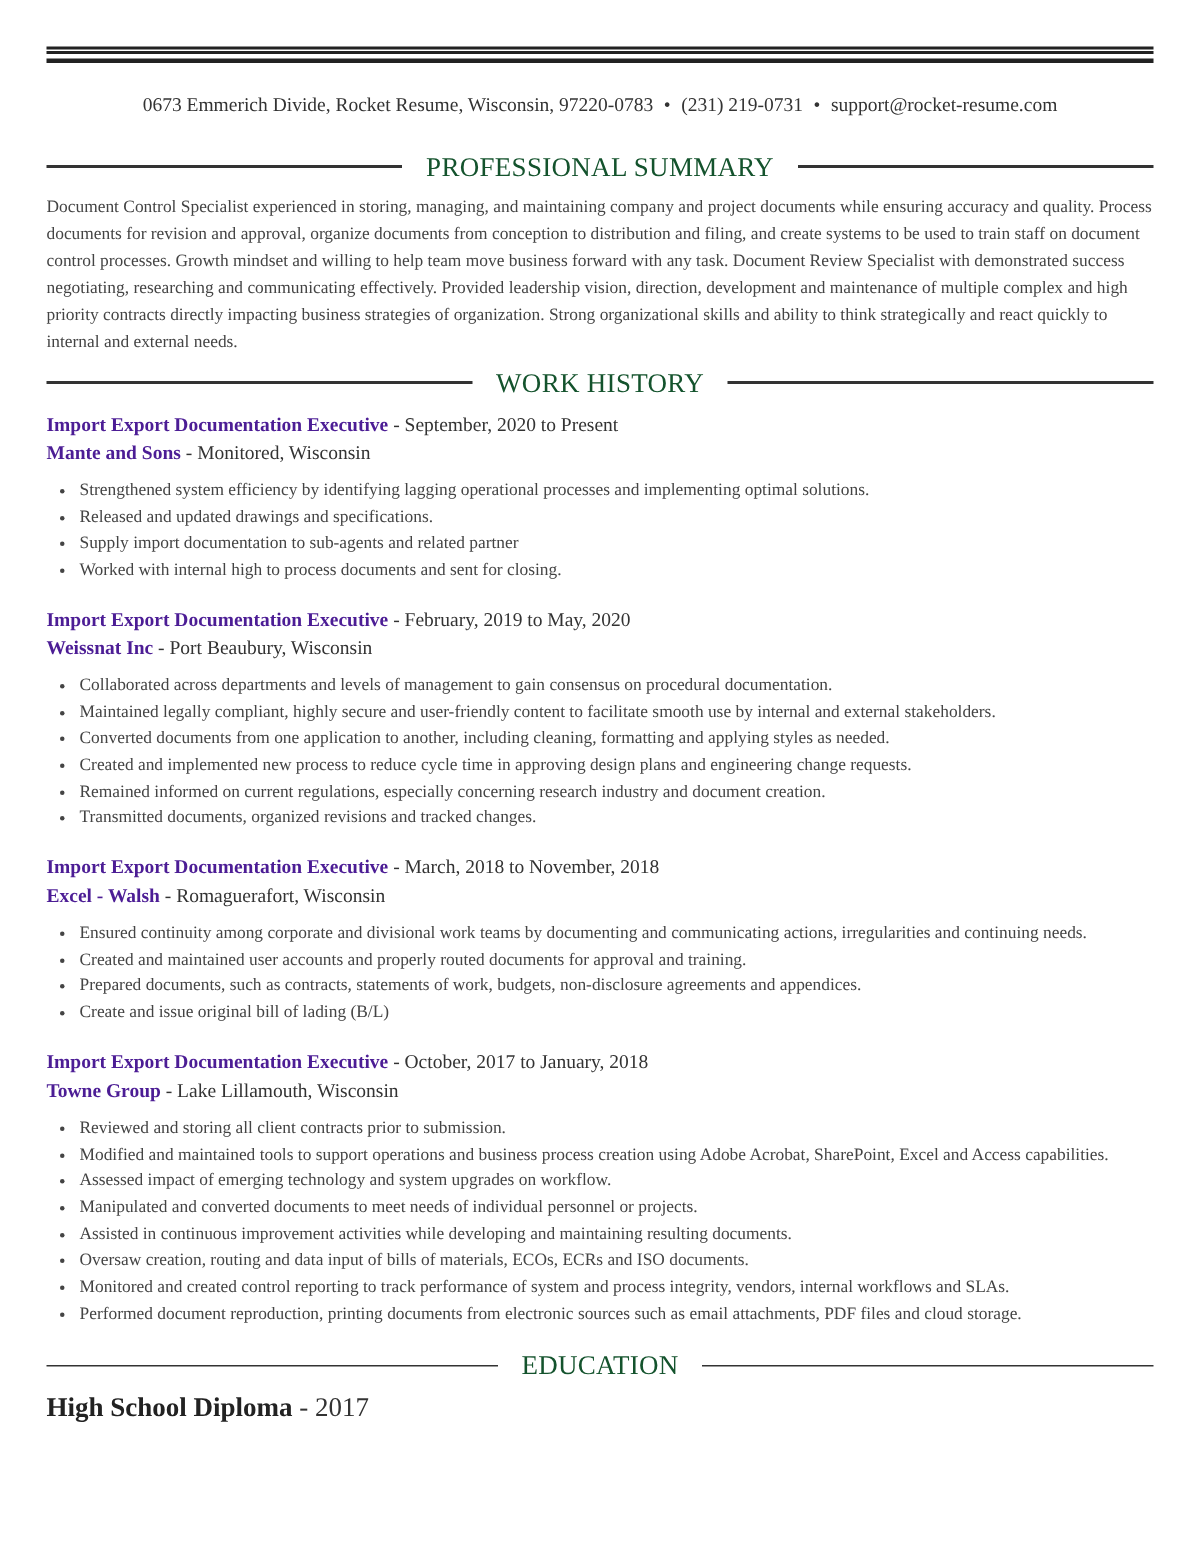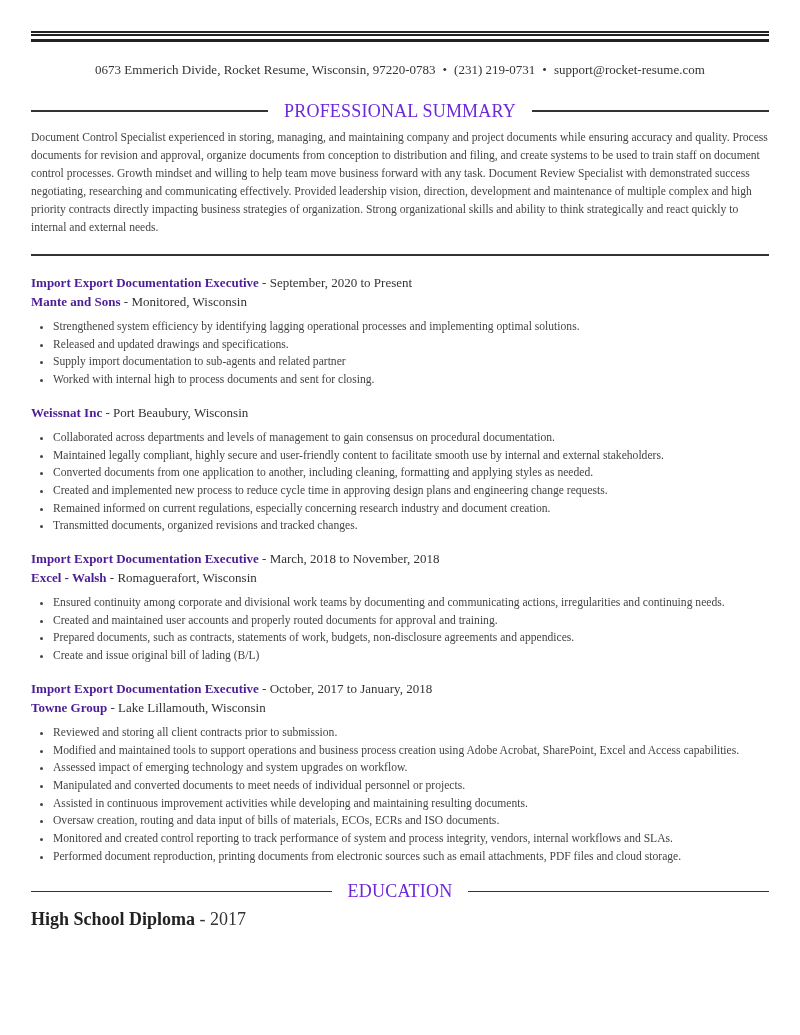--- a/index.html
+++ b/index.html
@@ -39,21 +39,21 @@
 
     .section-heading {
       display: flex;
       align-items: center;
       margin-top: 22px;
       height: 20px;
     }
     .section-heading .line { flex: 1; height: 1.5px; background: #333; }
     .section-heading .label {
       font-size: 18px;
-      color: #6d28d9;
+      color: #14532d;
       padding: 0 16px;
       letter-spacing: 0.2px;
       line-height: 20px;
     }
 
     .summary {
       font-size: 11.6px;
       line-height: 18px;
       color: #444;
       margin-top: 8px;
@@ -99,39 +99,43 @@
       <div class="line"></div>
       <div class="label">PROFESSIONAL SUMMARY</div>
       <div class="line"></div>
     </div>
     <p class="summary">Document Control Specialist experienced in storing, managing, and maintaining company and project documents while ensuring accuracy and quality. Process documents for revision and approval, organize documents from conception to distribution and filing, and create systems to be used to train staff on document control processes. Growth mindset and willing to help team move business forward with any task. Document Review Specialist with demonstrated success negotiating, researching and communicating effectively. Provided leadership vision, direction, development and maintenance of multiple complex and high priority contracts directly impacting business strategies of organization. Strong organizational skills and ability to think strategically and react quickly to internal and external needs.</p>
   </section>
 
   <section style="margin-top:-6px;">
     <div class="section-heading" style="margin-top:14px;">
       <div class="line"></div>
+      <div class="label">WORK HISTORY</div>
       <div class="line"></div>
     </div>
 
     <div class="job">
       <div class="job-line">
         <b>Import Export Documentation Executive</b><span> - </span><span>September, 2020 to Present</span>
       </div>
       <div class="job-line">
         <b>Mante and Sons</b><span> - </span><span>Monitored, Wisconsin</span>
       </div>
       <ul class="bullets">
         <li>Strengthened system efficiency by identifying lagging operational processes and implementing optimal solutions.</li>
         <li>Released and updated drawings and specifications.</li>
         <li>Supply import documentation to sub-agents and related partner</li>
         <li>Worked with internal high to process documents and sent for closing.</li>
       </ul>
     </div>
 
     <div class="job">
+      <div class="job-line">
+        <b>Import Export Documentation Executive</b><span> - </span><span>February, 2019 to May, 2020</span>
+      </div>
       <div class="job-line">
         <b>Weissnat Inc</b><span> - </span><span>Port Beaubury, Wisconsin</span>
       </div>
       <ul class="bullets">
         <li>Collaborated across departments and levels of management to gain consensus on procedural documentation.</li>
         <li>Maintained legally compliant, highly secure and user-friendly content to facilitate smooth use by internal and external stakeholders.</li>
         <li>Converted documents from one application to another, including cleaning, formatting and applying styles as needed.</li>
         <li>Created and implemented new process to reduce cycle time in approving design plans and engineering change requests.</li>
         <li>Remained informed on current regulations, especially concerning research industry and document creation.</li>
         <li>Transmitted documents, organized revisions and tracked changes.</li>

